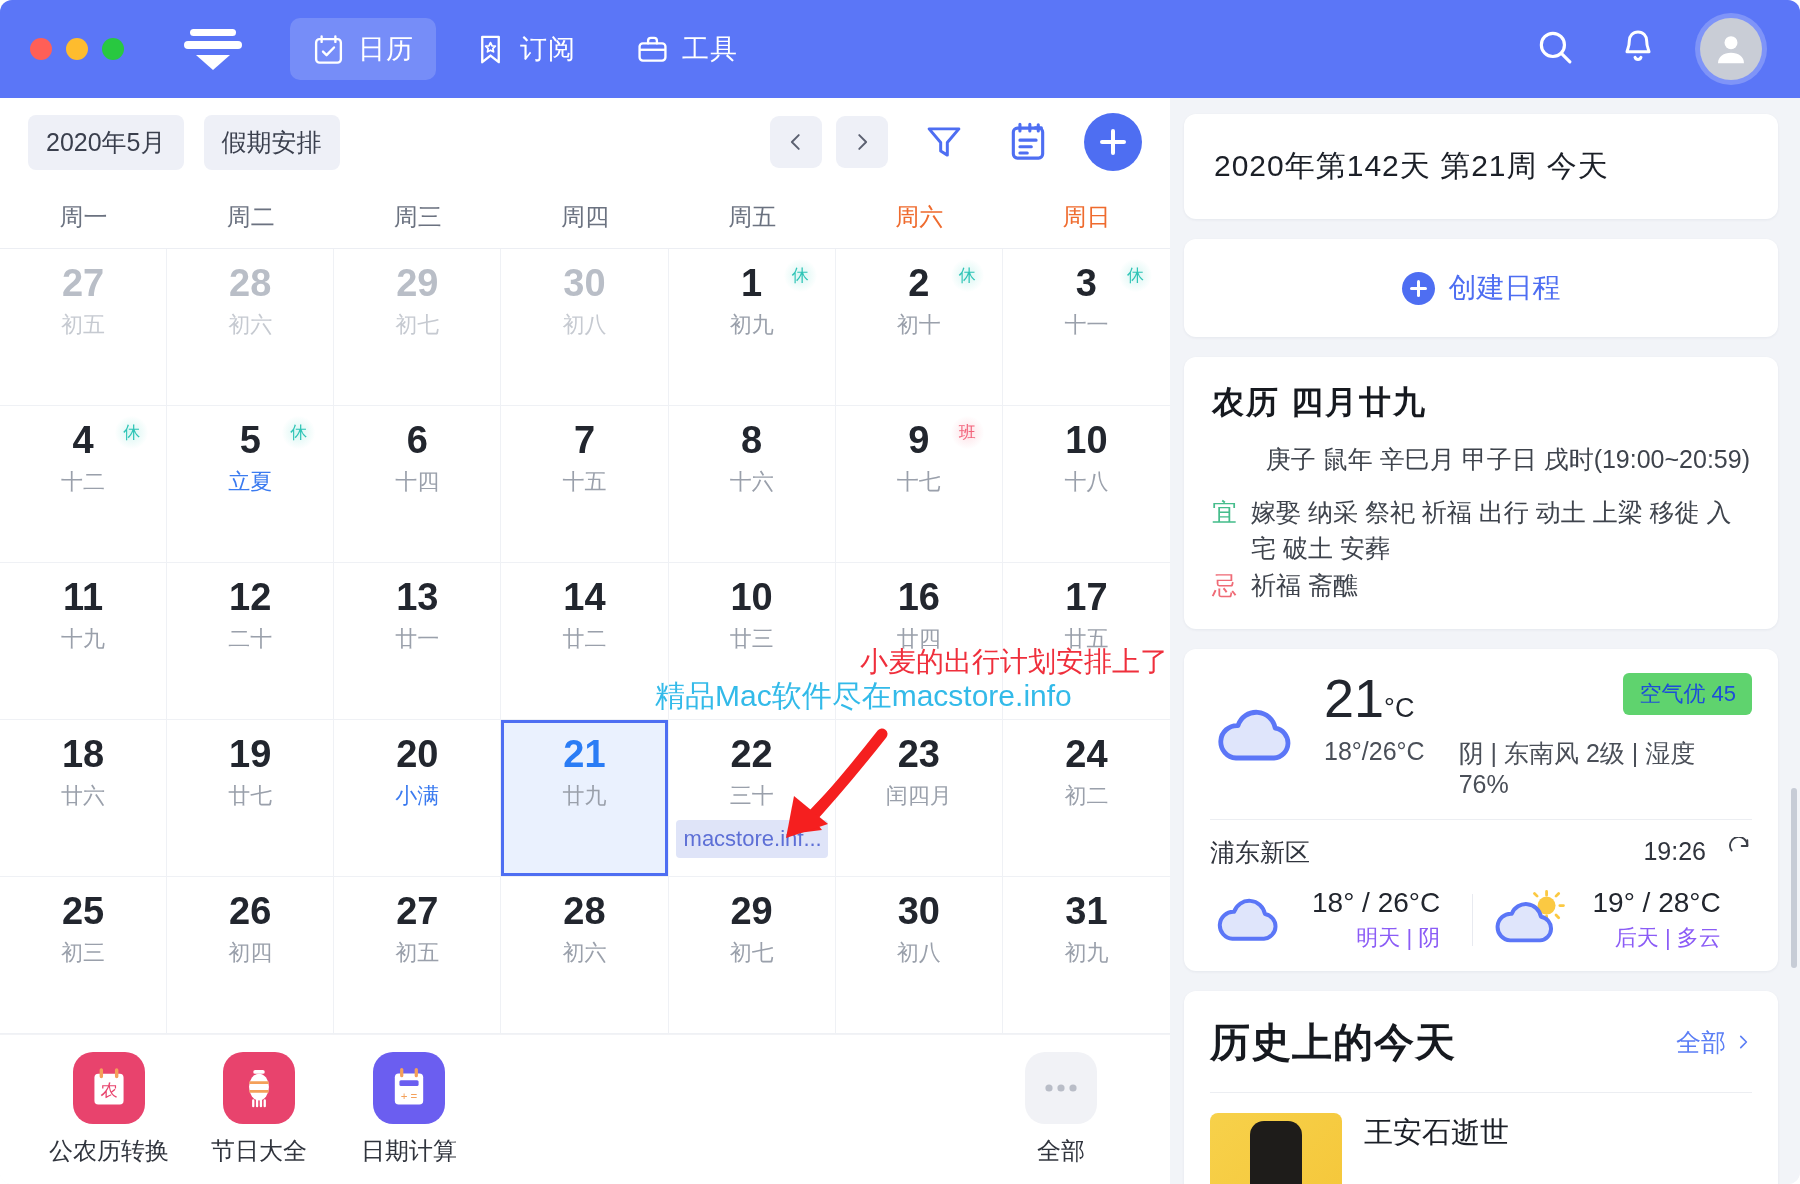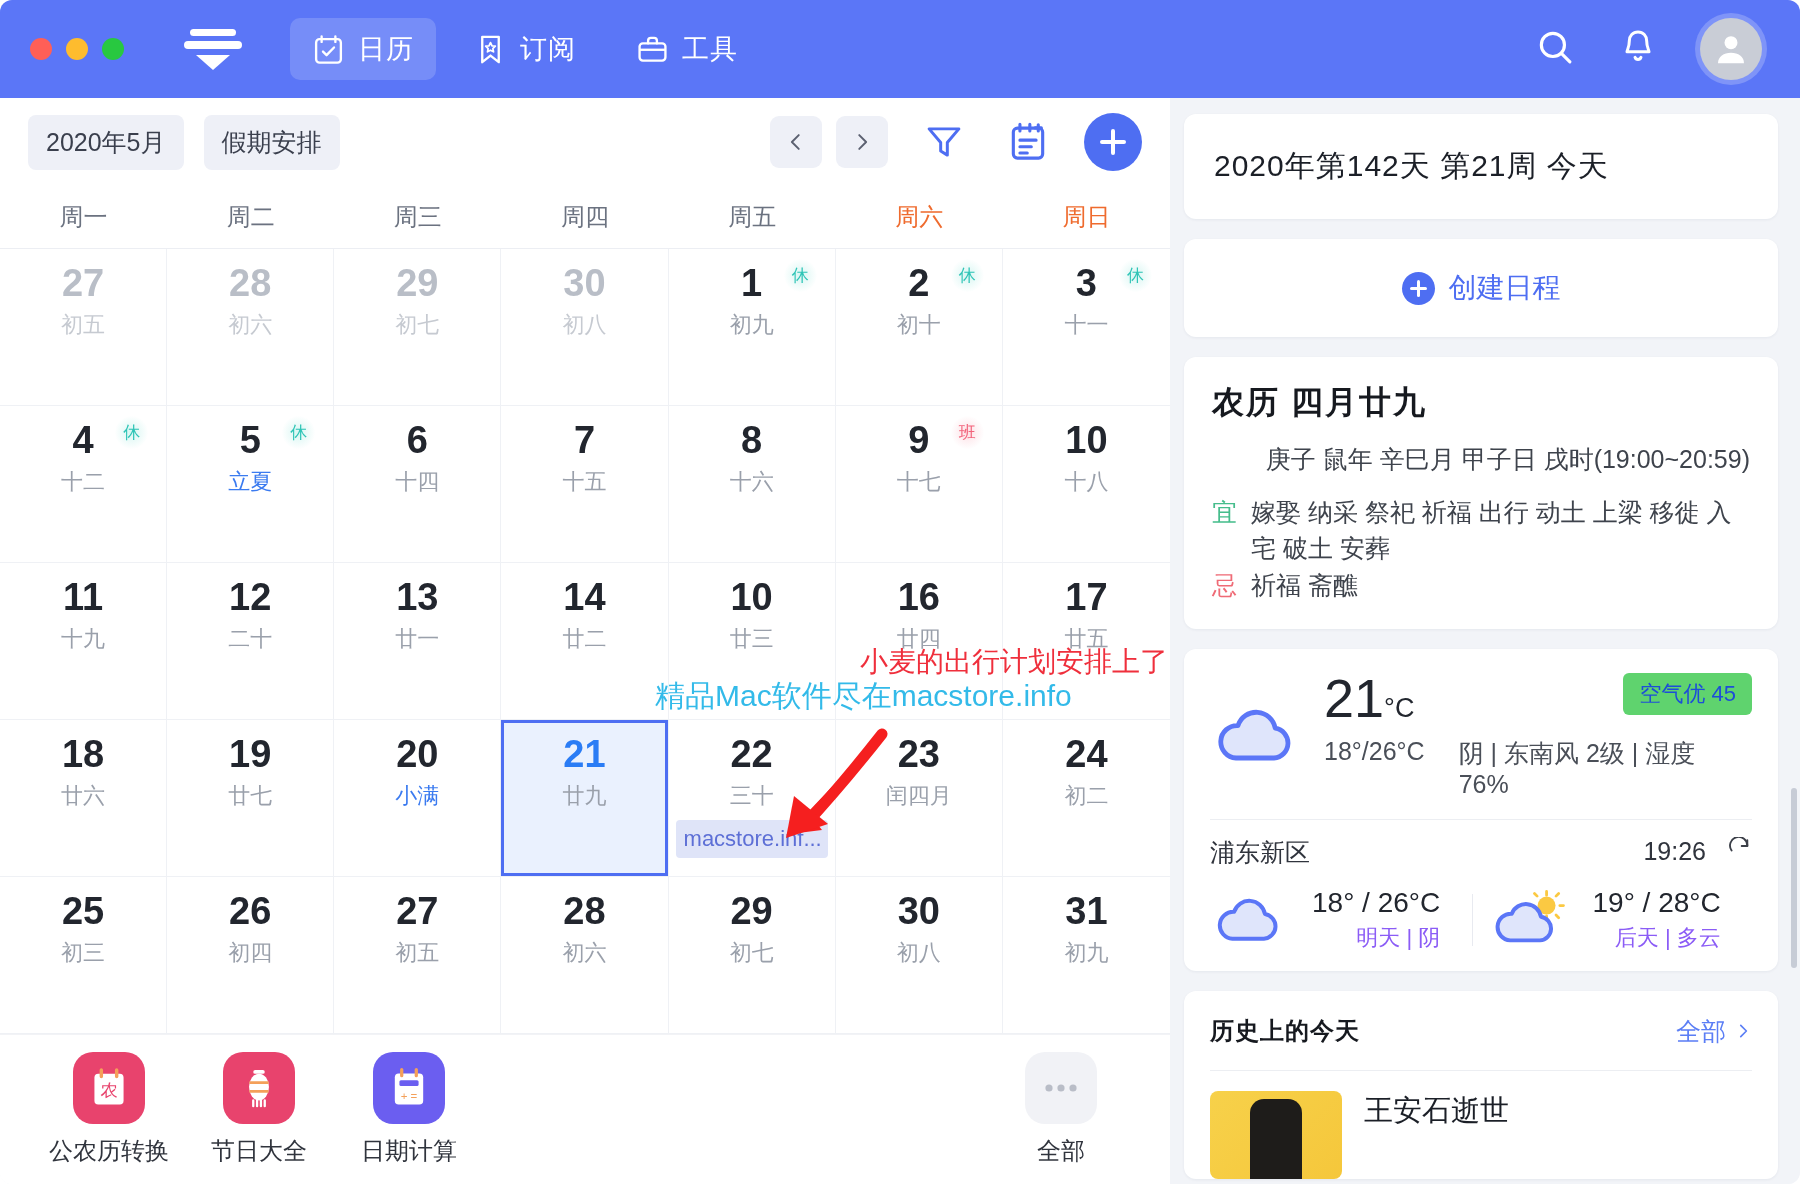--- a/index.html
+++ b/index.html
@@ -204,21 +204,21 @@
   .w-loc { display: flex; align-items: center; margin-top: 16px; font-size: 25px; color: #30343d; }
   .w-time { margin-left: auto; display: flex; align-items: flex-start; gap: 21px; color: #30343d; }
   .w-forecast { display: flex; align-items: center; margin-top: 18px; }
   .fc { display: flex; align-items: center; gap: 24px; flex: 1; }
   .fc-t { font-size: 28px; color: #22262e; }
   .fc-s { font-size: 22px; color: #8b5cf6; margin-top: 4px; text-align: right; }
   .fc-sep { width: 1px; height: 52px; background: #e8eaf0; }
 
   .card-history { padding: 24px 26px 0 26px; }
   .hist-head { display: flex; align-items: center; }
-  .hist-title { font-size: 24px; font-weight: 700; color: #16191f; letter-spacing: 1px; }
+  .hist-title { font-size: 40px; font-weight: 700; color: #16191f; letter-spacing: 1px; }
   .hist-all { margin-left: auto; font-size: 25px; color: #5b7ef5; display: flex; align-items: center; gap: 8px; cursor: pointer; }
   .hist-div { height: 1px; background: #eceef2; margin-top: 22px; }
   .hist-item { display: flex; gap: 22px; padding: 20px 0 0 0; }
   .hist-thumb {
     width: 132px; height: 88px; border-radius: 8px; flex-shrink: 0;
     background: linear-gradient(135deg, #f7d14a 0%, #f5c73b 100%);
     position: relative; overflow: hidden;
   }
   .hist-thumb .fig {
     position: absolute; left: 40px; top: 8px; width: 52px; height: 90px;

